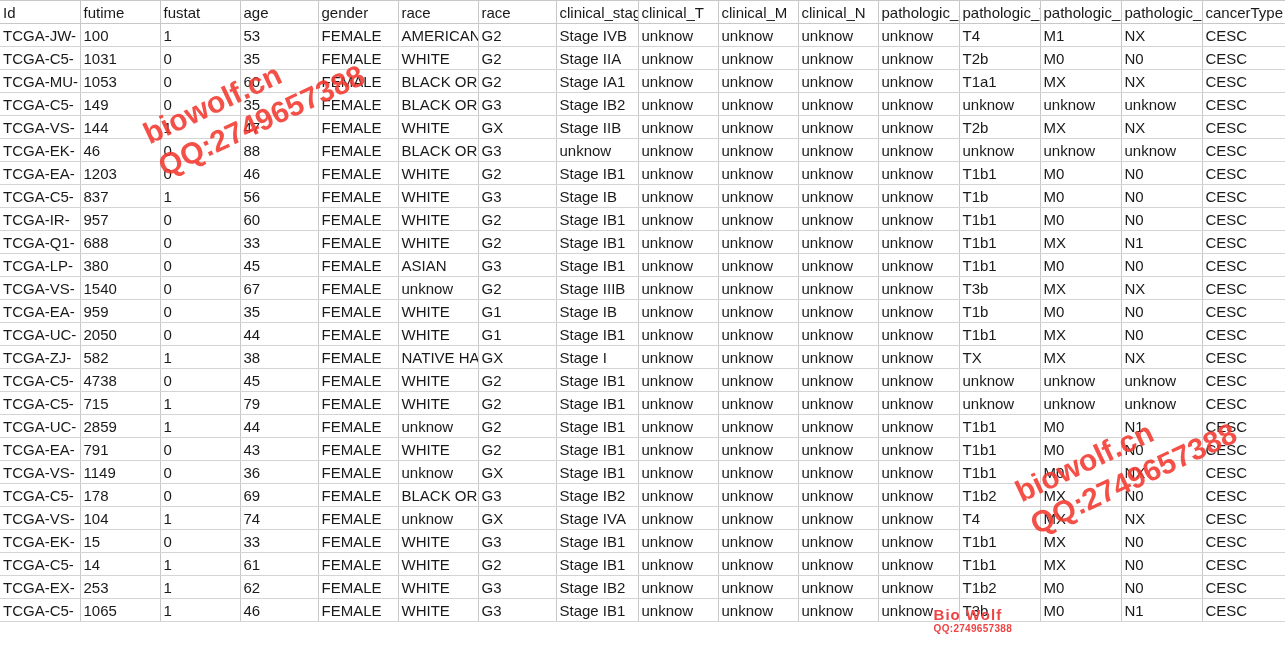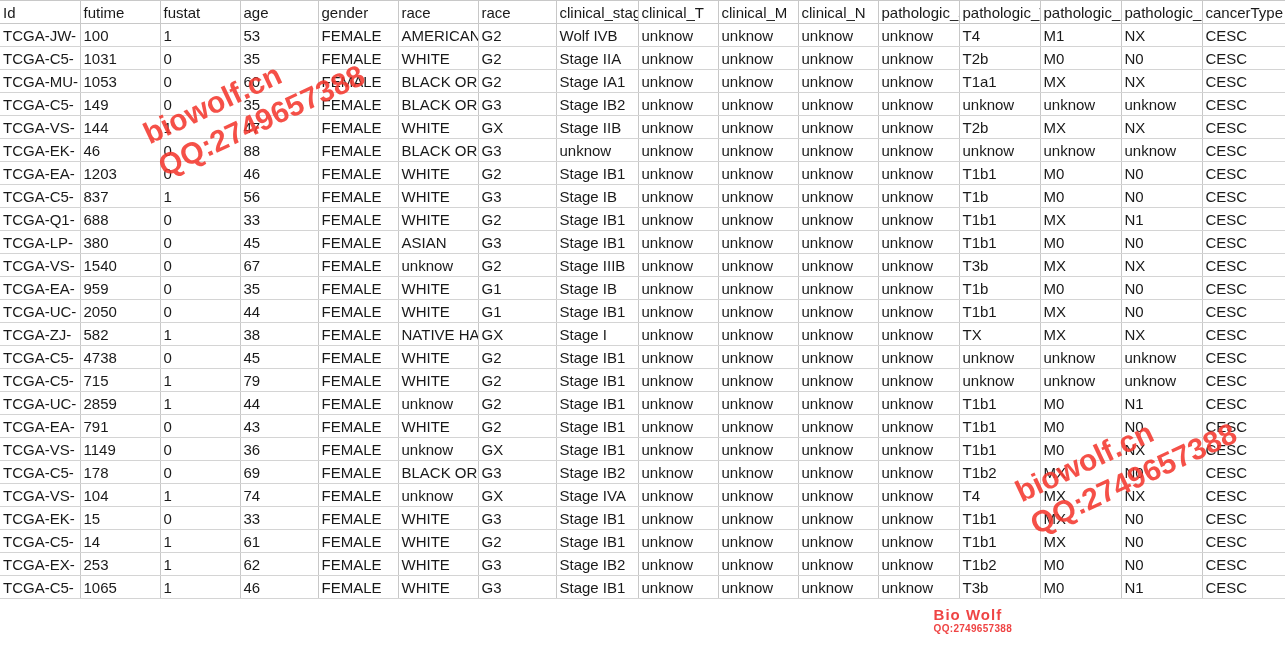--- a/index.html
+++ b/index.html
@@ -170,21 +170,21 @@
     </thead>
     <tbody>
         <tr>
           <td class="txt">TCGA-JW-</td>
           <td class="num">100</td>
           <td class="num">1</td>
           <td class="num">53</td>
           <td class="txt">FEMALE</td>
           <td class="txt">AMERICAN INDIAN OR ALASKA NATIVE</td>
           <td class="txt">G2</td>
-          <td class="txt">Wolf IVB</td>
+          <td class="txt">Stage IVB</td>
           <td class="txt">unknow</td>
           <td class="txt">unknow</td>
           <td class="txt">unknow</td>
           <td class="txt">unknow</td>
           <td class="txt">T4</td>
           <td class="txt">M1</td>
           <td class="txt">NX</td>
           <td class="txt">CESC</td>
         </tr>
         <tr>
@@ -302,20 +302,38 @@
           <td class="num">56</td>
           <td class="txt">FEMALE</td>
           <td class="txt">WHITE</td>
           <td class="txt">G3</td>
           <td class="txt">Stage IB</td>
           <td class="txt">unknow</td>
           <td class="txt">unknow</td>
           <td class="txt">unknow</td>
           <td class="txt">unknow</td>
           <td class="txt">T1b</td>
+          <td class="txt">M0</td>
+          <td class="txt">N0</td>
+          <td class="txt">CESC</td>
+        </tr>
+        <tr>
+          <td class="txt">TCGA-IR-</td>
+          <td class="num">957</td>
+          <td class="num">0</td>
+          <td class="num">60</td>
+          <td class="txt">FEMALE</td>
+          <td class="txt">WHITE</td>
+          <td class="txt">G2</td>
+          <td class="txt">Stage IB1</td>
+          <td class="txt">unknow</td>
+          <td class="txt">unknow</td>
+          <td class="txt">unknow</td>
+          <td class="txt">unknow</td>
+          <td class="txt">T1b1</td>
           <td class="txt">M0</td>
           <td class="txt">N0</td>
           <td class="txt">CESC</td>
         </tr>
         <tr>
           <td class="txt">TCGA-Q1-</td>
           <td class="num">688</td>
           <td class="num">0</td>
           <td class="num">33</td>
           <td class="txt">FEMALE</td>

